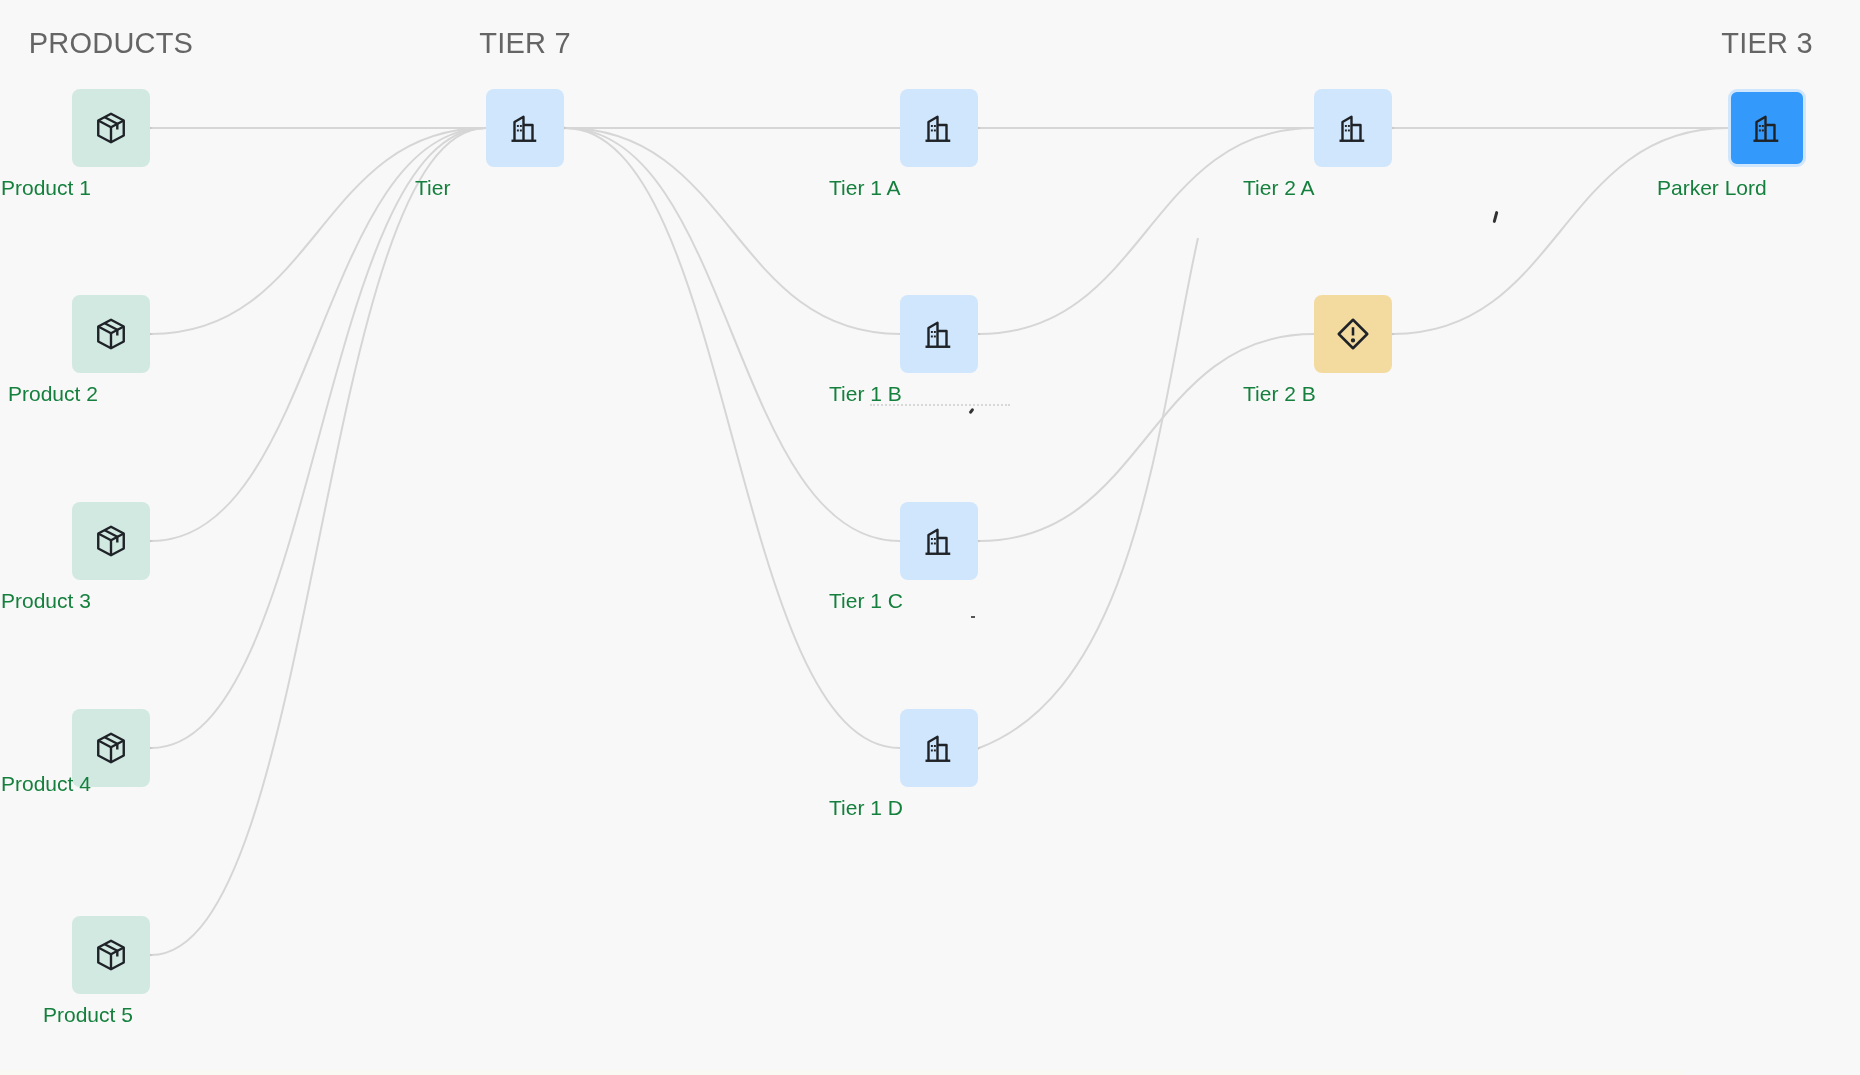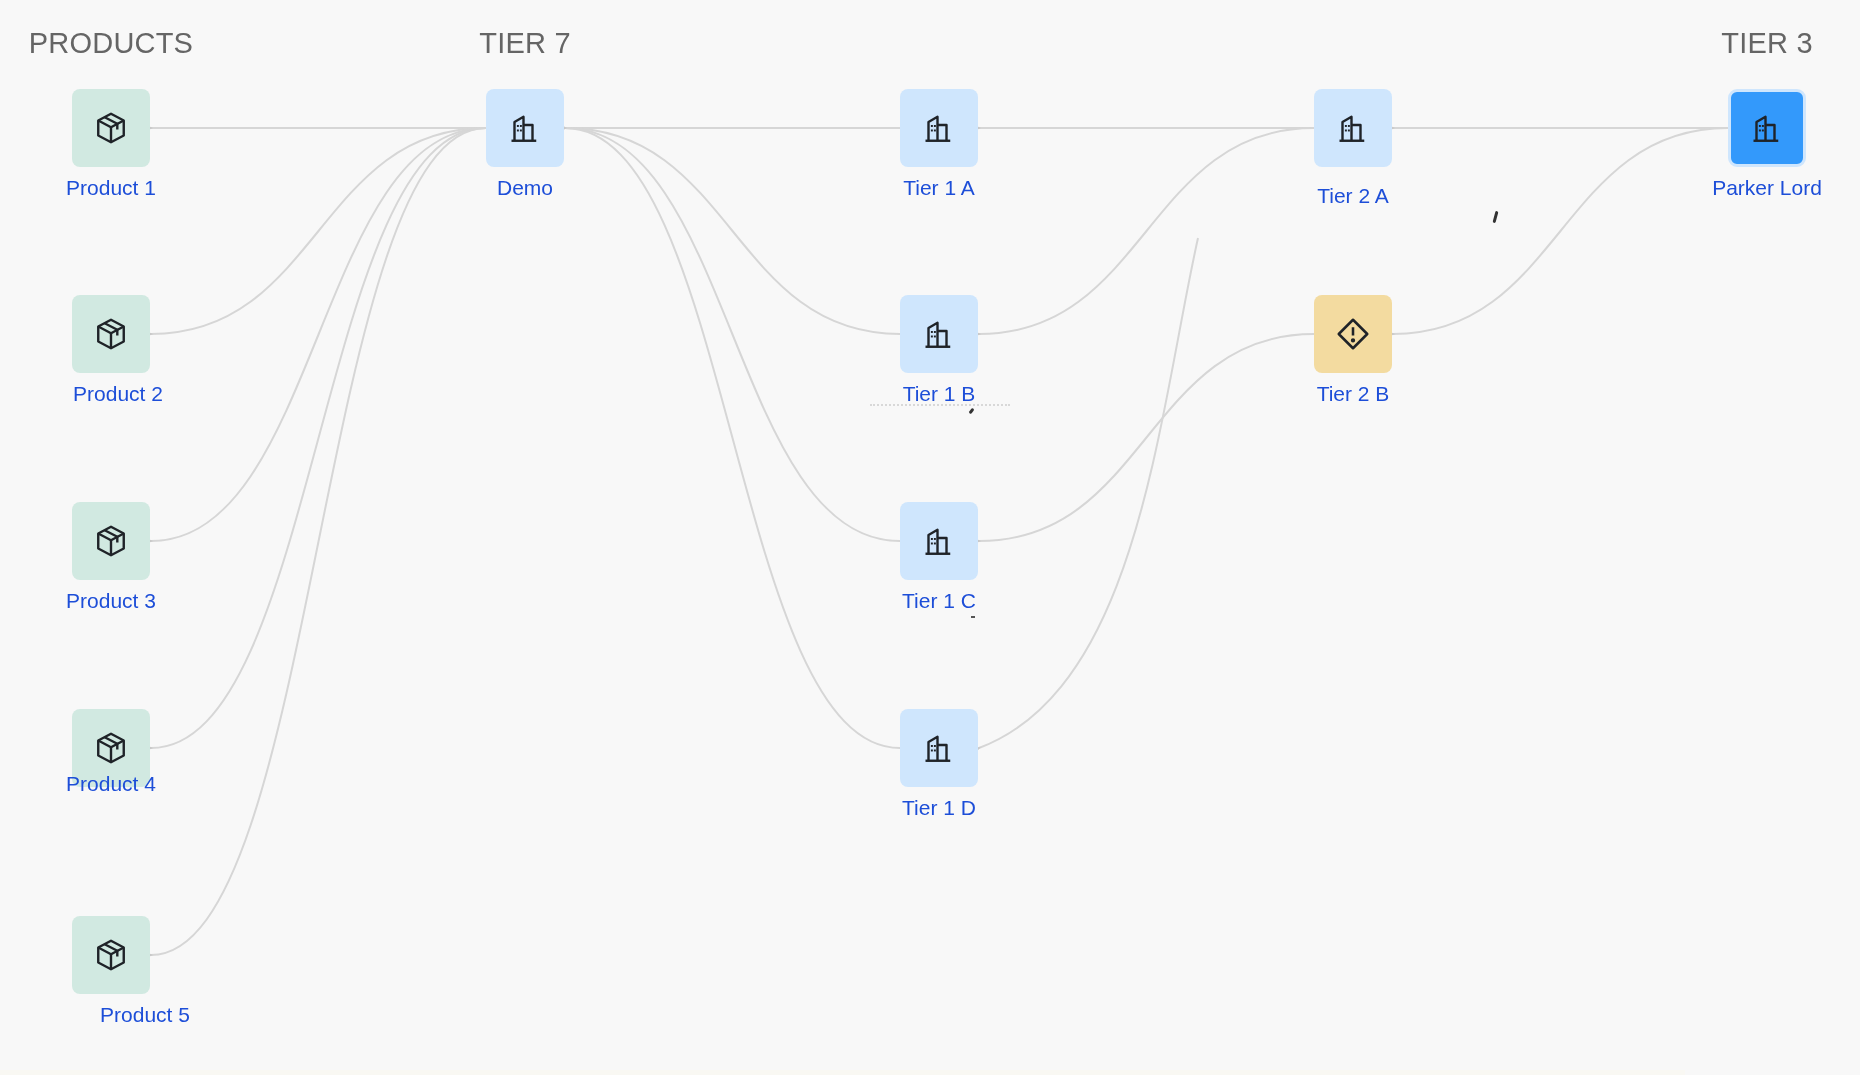--- a/index.html
+++ b/index.html
@@ -20,22 +20,22 @@
     position: absolute; width: 78px; height: 78px; margin-left: -39px; margin-top: -39px;
     border-radius: 8px; display: flex; align-items: center; justify-content: center;
     cursor: pointer; box-sizing: border-box;
   }
   .node.product { background: #d1e9e1; }
   .node.company { background: #cfe6fd; }
   .node.warning { background: #f3dba0; }
   .node.selected { background: #3399fb; border: 3px solid #cfe6fd; border-radius: 9px; }
   .node svg { width: 36px; height: 36px; }
   .node-label {
-    position: absolute; width: 220px; margin-left: -110px; text-align: center;
-    font-size: 21px; color: #1d4ed8; white-space: nowrap;
+    position: absolute; width: 220px; margin-left: -110px; 
+    font-size: 21px; color: #15803d; white-space: nowrap;
   }
   .artifact-dash {
     position: absolute; left: 870px; top: 404px; width: 140px; height: 0;
     border-top: 2px dotted #d8d8d8;
   }
   .artifact-tick {
     position: absolute; left: 1494px; top: 211px; width: 3px; height: 12px;
     background: #333; border-radius: 2px; transform: rotate(15deg);
   }
   .artifact-tick2 {
@@ -132,38 +132,38 @@
   <div class="node product" style="left: 111px; top: 955px;">
       <span class="ico pkg" style="display: flex;">
         <svg viewBox="0 0 24 24" fill="none" stroke="#1f2328" stroke-width="1.6" stroke-linejoin="round">
           <path d="M12 2.5 L20.5 7 V17 L12 21.5 L3.5 17 V7 Z"></path>
           <path d="M3.5 7 L12 11.5 L20.5 7"></path>
           <path d="M12 11.5 V21.5"></path>
           <path d="M7.8 4.8 L16.2 9.2 V13"></path>
         </svg>
       </span>
     </div>
-  <div class="node-label" style="left: 118px; top: 1003px; padding-left: 27px;">Product 5</div>
+  <div class="node-label" style="left: 126px; top: 1003px; padding-left: 27px;">Product 5</div>
 
   <div class="node company" style="left: 525px; top: 128px;">
       <span class="ico bld" style="display: flex;">
         <svg viewBox="0 0 24 24" fill="none" stroke="#1f2328" stroke-width="1.6" stroke-linejoin="round">
           <path d="M5 20 V8 L11 4.5 V20"></path>
           <path d="M11 10 H17 V20"></path>
           <path d="M3 20.5 H19.5"></path>
           <g fill="#1f2328" stroke="none">
             <rect x="6.6" y="10" width="1.3" height="1.3"></rect>
             <rect x="8.6" y="10" width="1.3" height="1.3"></rect>
             <rect x="6.6" y="13" width="1.3" height="1.3"></rect>
             <rect x="8.6" y="13" width="1.3" height="1.3"></rect>
           </g>
         </svg>
       </span>
     </div>
-  <div class="node-label" style="left: 525px; top: 176px;">Demo</div>
+  <div class="node-label" style="left: 525px; top: 176px;">Tier</div>
 
   <div class="node company" style="left: 939px; top: 128px;">
       <span class="ico bld" style="display: flex;">
         <svg viewBox="0 0 24 24" fill="none" stroke="#1f2328" stroke-width="1.6" stroke-linejoin="round">
           <path d="M5 20 V8 L11 4.5 V20"></path>
           <path d="M11 10 H17 V20"></path>
           <path d="M3 20.5 H19.5"></path>
           <g fill="#1f2328" stroke="none">
             <rect x="6.6" y="10" width="1.3" height="1.3"></rect>
             <rect x="8.6" y="10" width="1.3" height="1.3"></rect>
@@ -234,21 +234,21 @@
           <path d="M3 20.5 H19.5"></path>
           <g fill="#1f2328" stroke="none">
             <rect x="6.6" y="10" width="1.3" height="1.3"></rect>
             <rect x="8.6" y="10" width="1.3" height="1.3"></rect>
             <rect x="6.6" y="13" width="1.3" height="1.3"></rect>
             <rect x="8.6" y="13" width="1.3" height="1.3"></rect>
           </g>
         </svg>
       </span>
     </div>
-  <div class="node-label" style="left: 1353px; top: 176px; margin-top: 8px;">Tier 2 A</div>
+  <div class="node-label" style="left: 1353px; top: 176px;">Tier 2 A</div>
 
   <div class="node warning" style="left: 1353px; top: 334px;">
       <span class="ico warn" style="display: flex;">
         <svg viewBox="0 0 24 24" fill="none" stroke="#1f2328" stroke-width="1.7" stroke-linejoin="round">
           <path d="M12 2.5 L21.5 12 L12 21.5 L2.5 12 Z"></path>
           <path d="M12 7.5 V13"></path>
           <circle cx="12" cy="16.2" r="0.6" fill="#1f2328"></circle>
         </svg>
       </span>
     </div>

